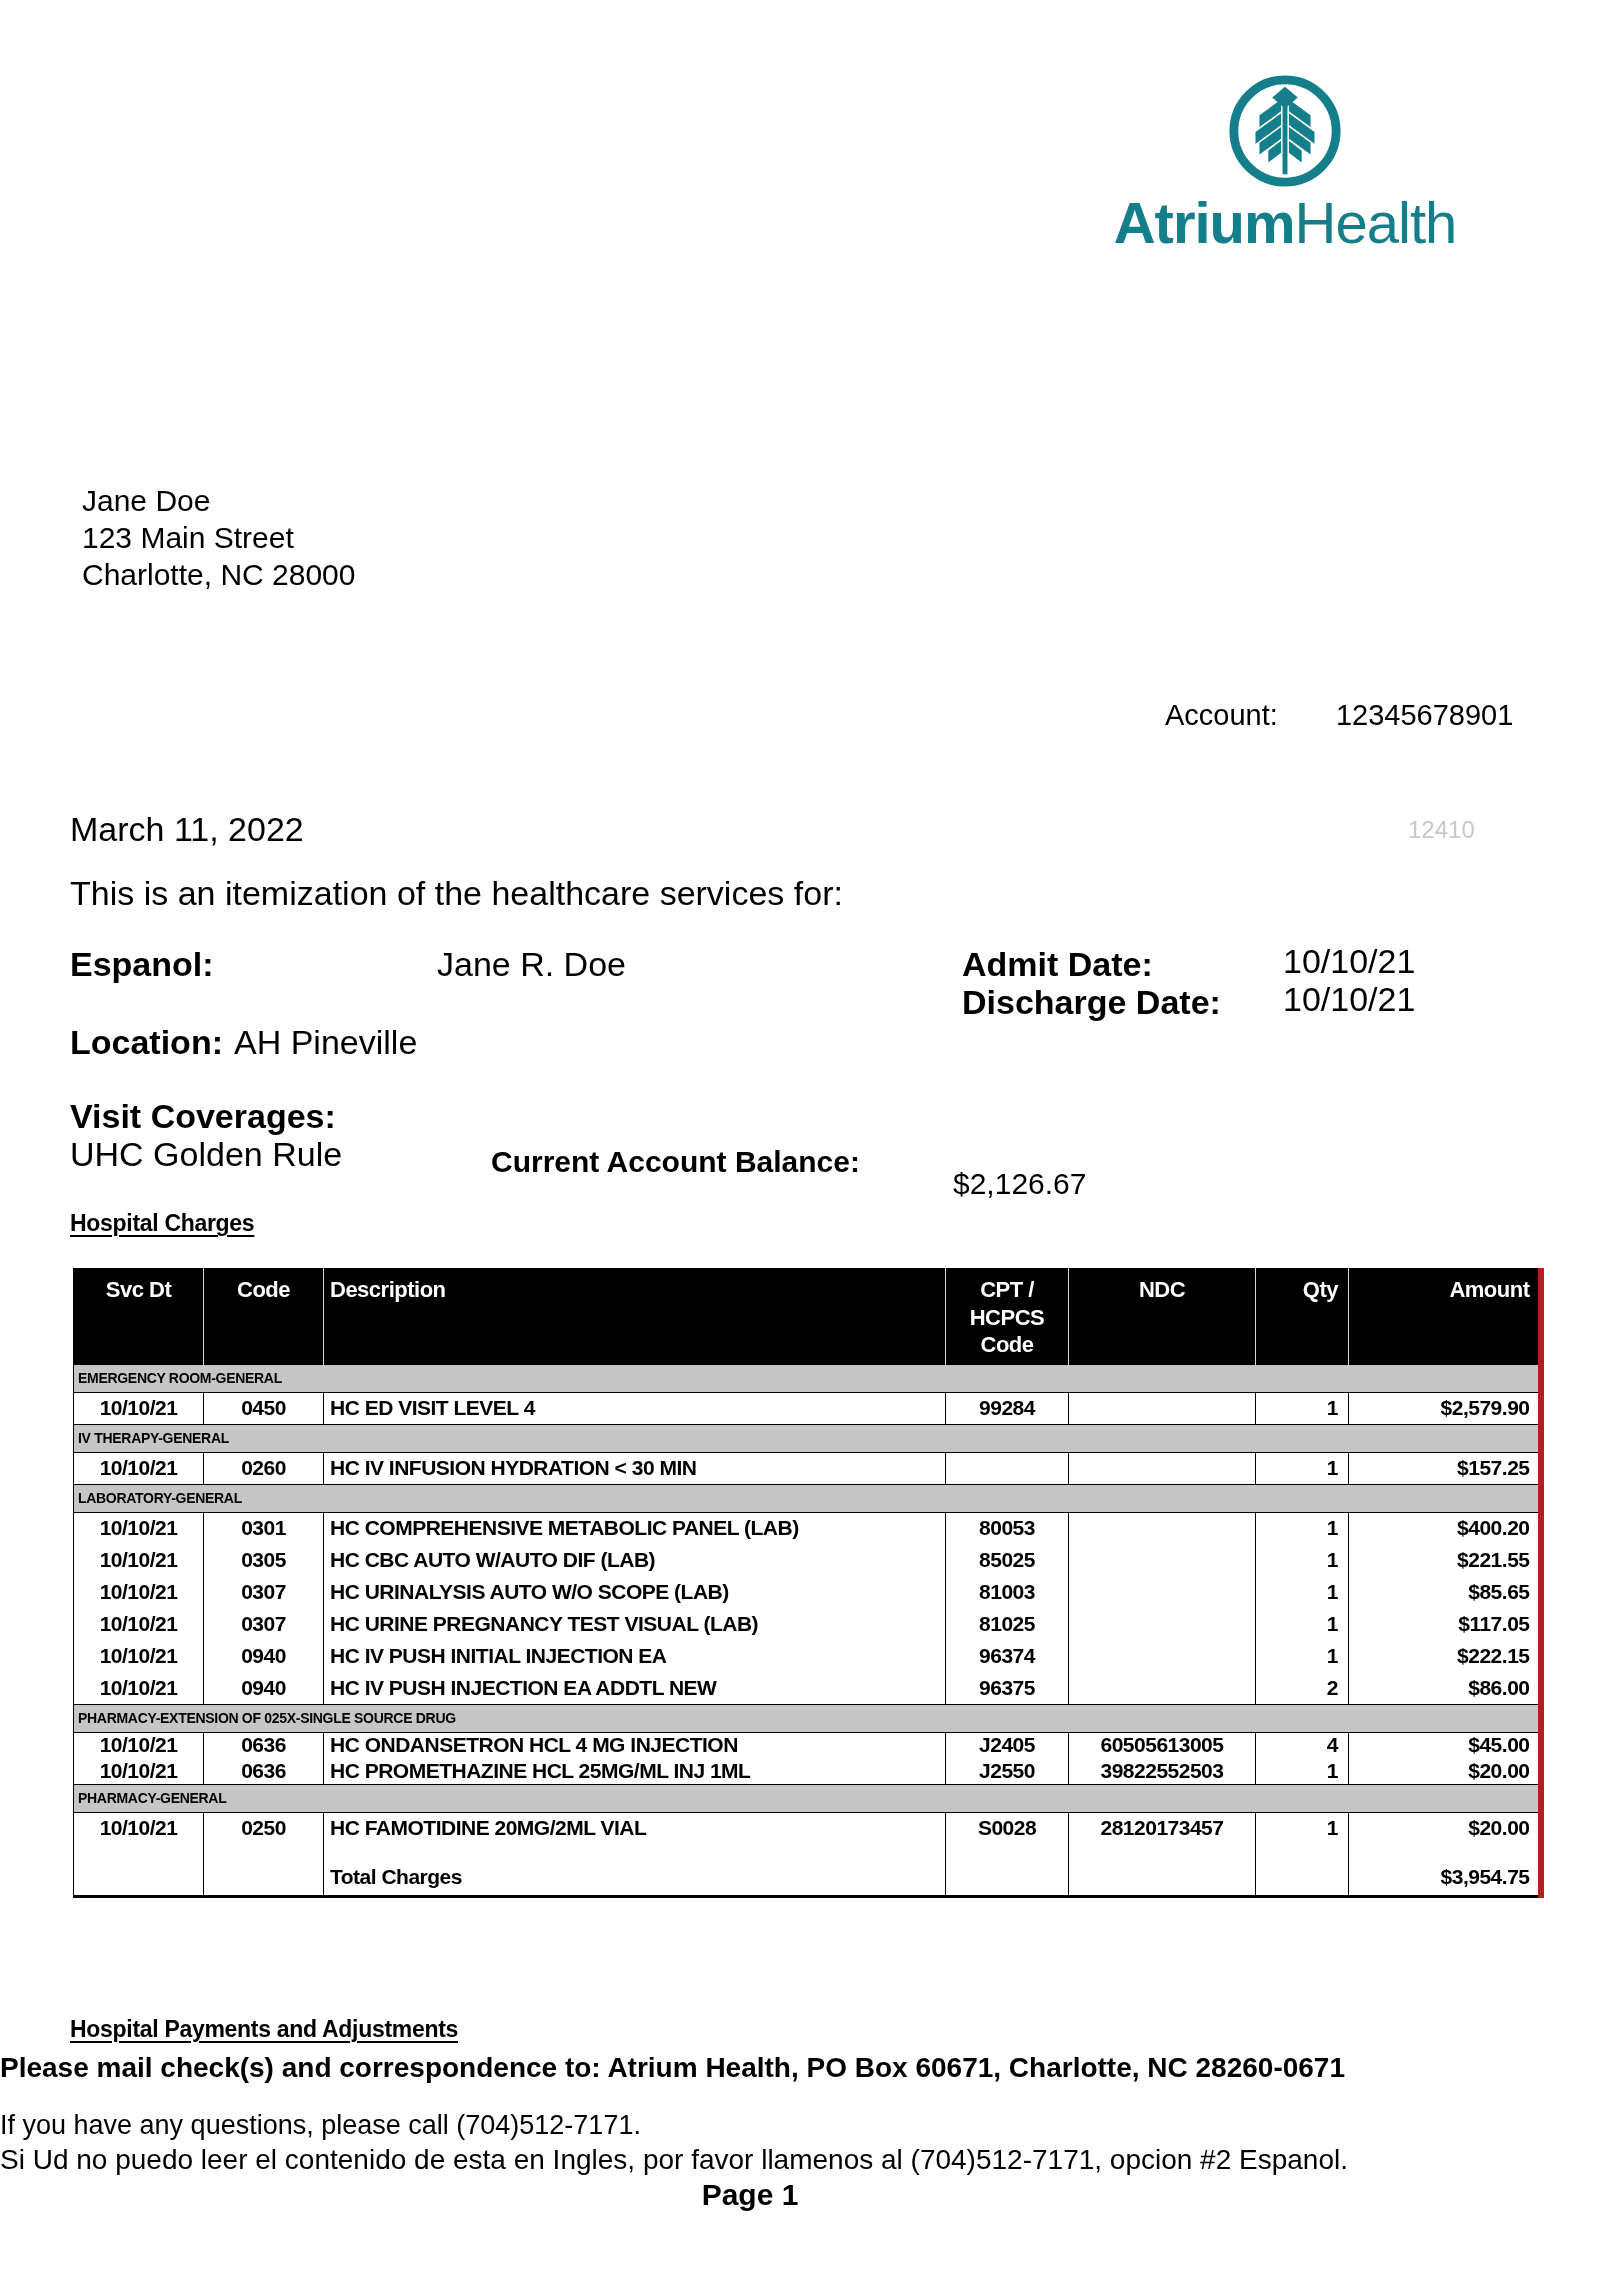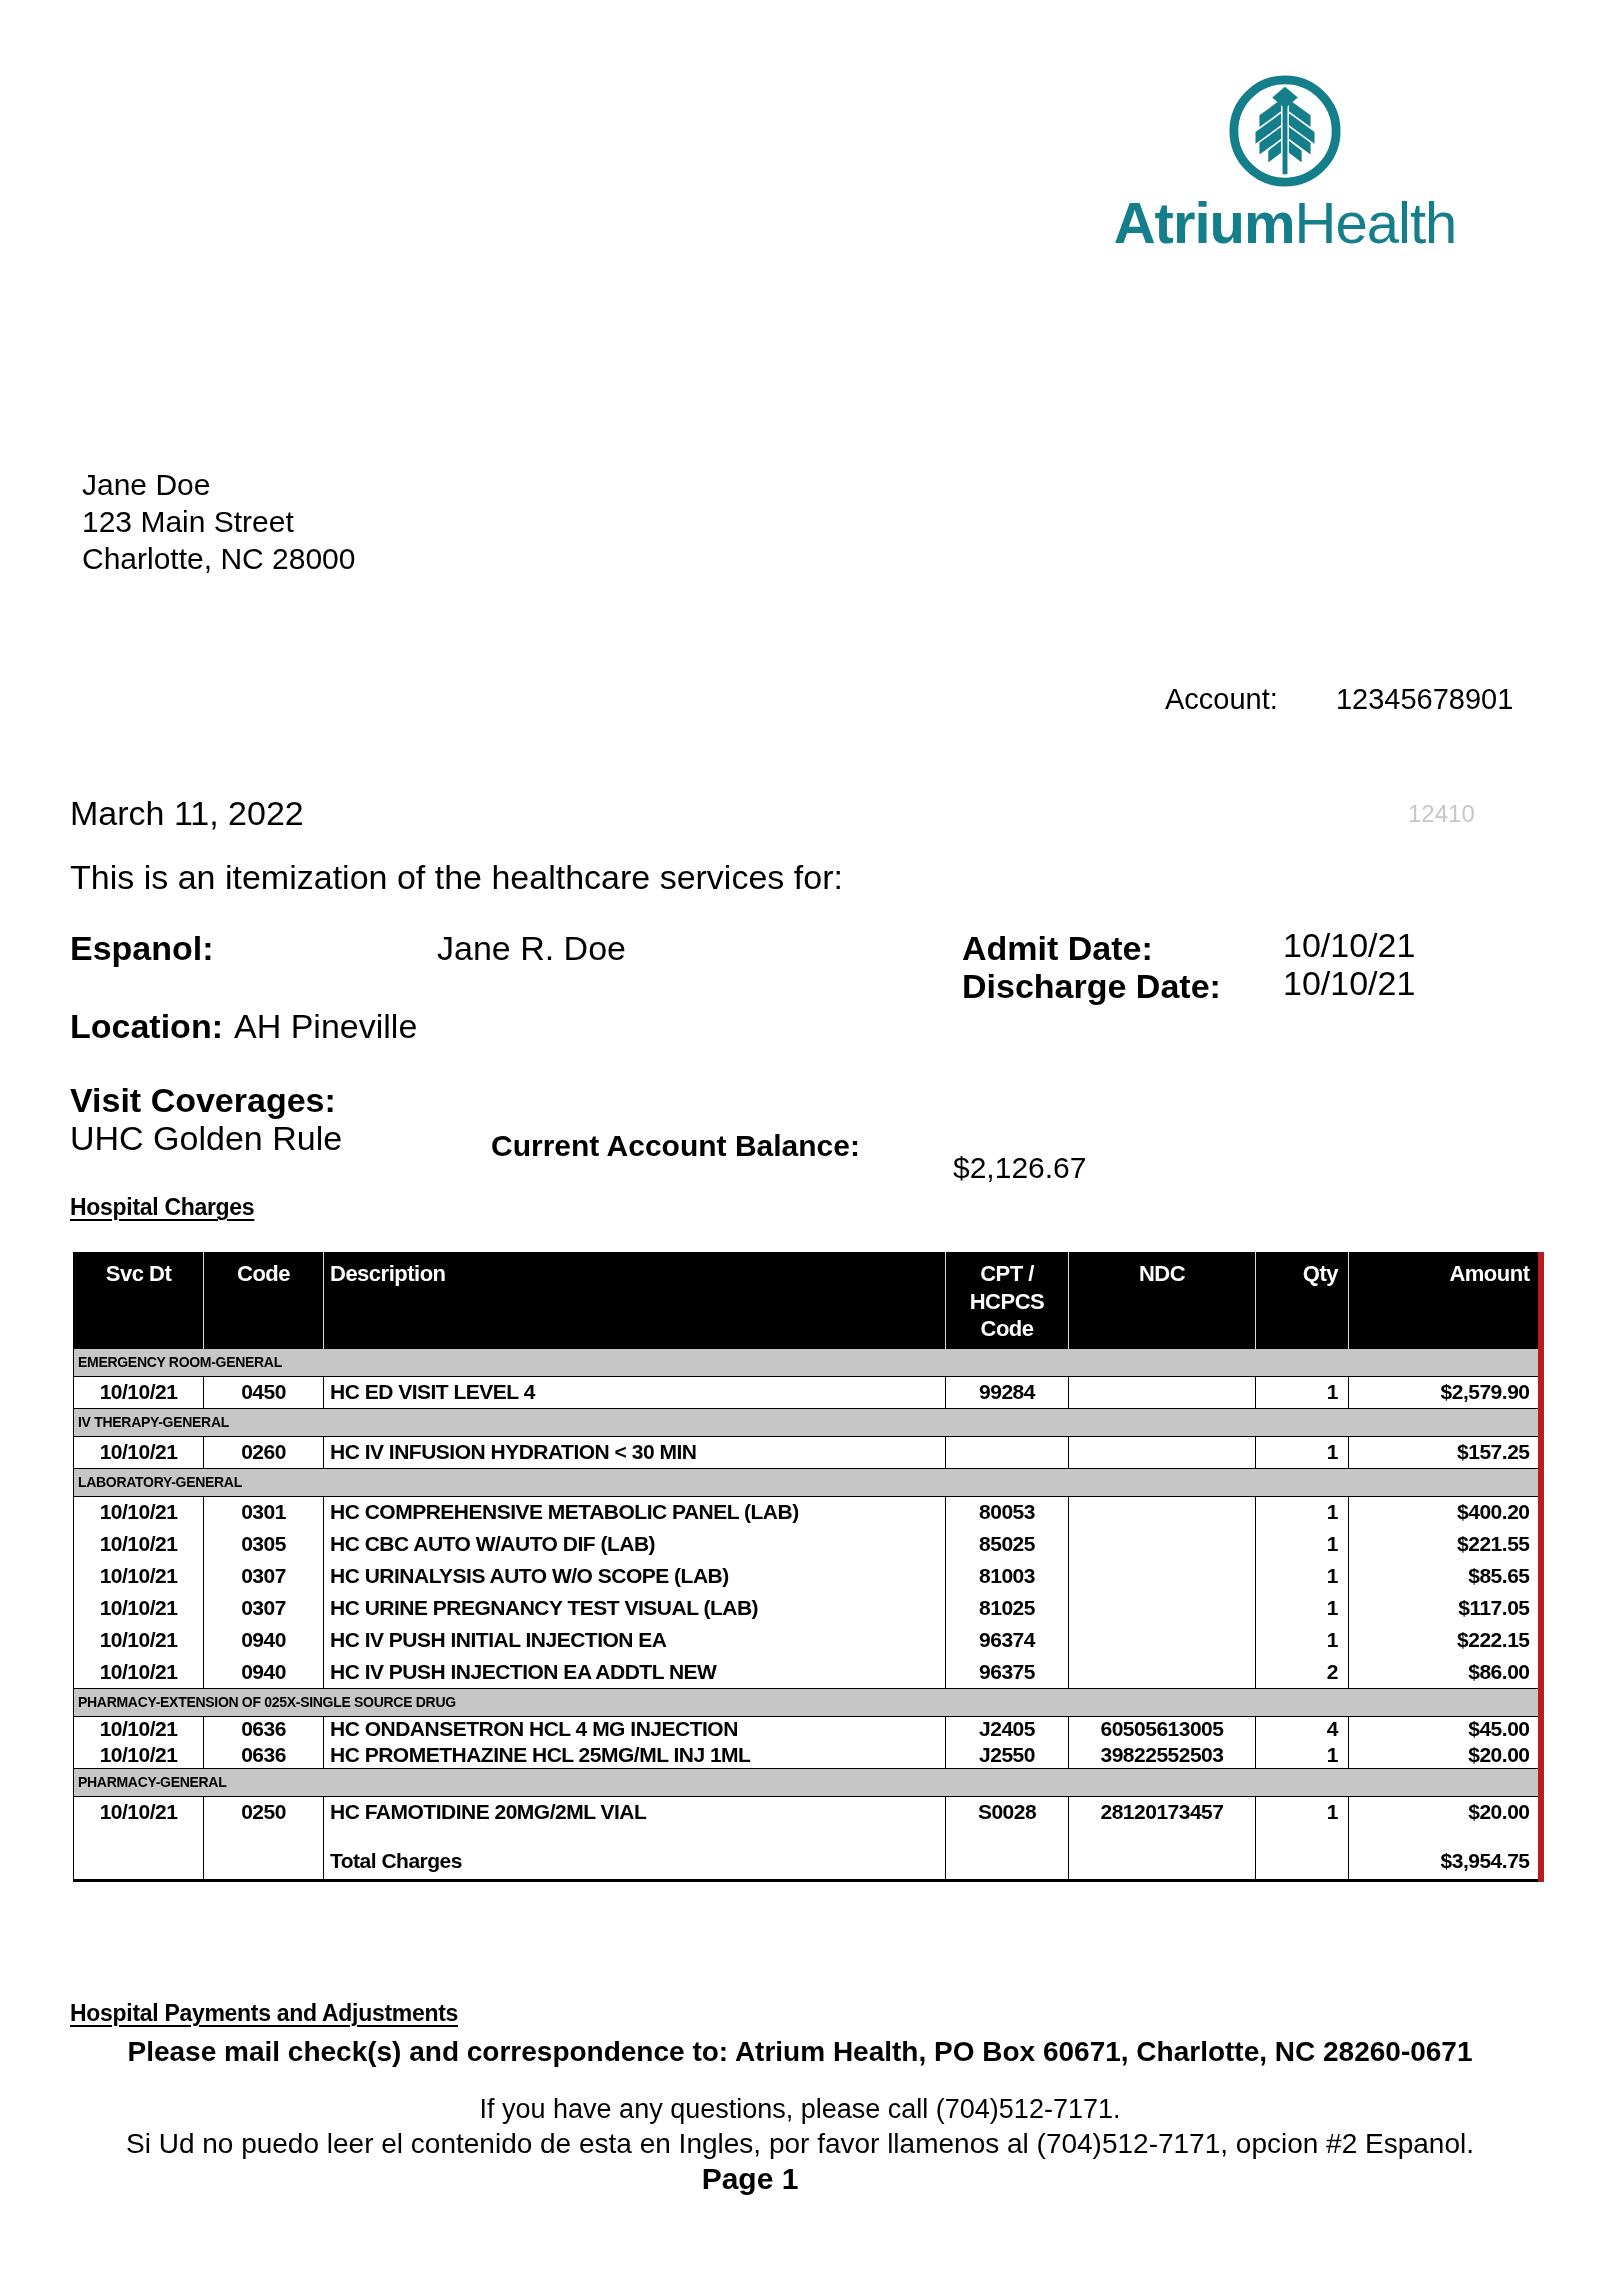--- a/index.html
+++ b/index.html
@@ -14,21 +14,21 @@
   .page{position:relative;width:1600px;height:2287px;background:#fff;overflow:hidden;}
 
   
   .logo{position:absolute;left:1040px;top:72px;width:490px;display:flex;flex-direction:column;align-items:center;gap:4px;}
   .logo-mark{width:118px;height:118px;}
   .logo-word{display:flex;align-items:flex-start;font-size:58px;letter-spacing:-1px;color:var(--teal);line-height:1;}
   .logo-word .b{font-weight:700;}
   .logo-word .l{font-weight:400;}
 
   
-  .abs{position:absolute;}
+  .abs{position:absolute;margin-top:16px;}
   .t29{font-size:34px;line-height:1.2;}
   .t30{font-size:30px;line-height:1.2;}
   .bold{font-weight:700;}
   .addr{left:82px;top:466px;font-size:30px;line-height:37px;}
   .account-line{left:1165px;top:683px;font-size:29px;}
   .account-line .num{margin-left:50px;}
   .date-line{left:70px;top:793px;}
   .doc-code{left:1408px;top:800px;font-size:24px;color:var(--muted);}
   .intro-line{left:70px;top:857px;}
 
@@ -66,21 +66,21 @@
   tr.data.compact td{height:26px;}
   tr.total td{border-left:1px solid #000;height:52px;vertical-align:bottom;padding-bottom:6px;}
   tr.total td:first-child{border-left:none;}
   .c0,.c1,.c3,.c4{text-align:center;}
   .c2{text-align:left;padding-left:6px;}
   .c5{text-align:right;padding-right:10px;}
   .c6{text-align:right;padding-right:8px;}
 
   
   .pay-label{left:70px;top:2000px;}
-  .center-line{left:0;width:1600px;text-align:center;}
+  .center-line{left:0;width:1600px;}
   .mail-line{top:2036px;font-size:28px;font-weight:700;}
   .questions-line{top:2094px;font-size:27px;}
   .spanish-line{top:2128px;font-size:28px;}
   .page-num{left:0;width:1500px;text-align:center;top:2162px;font-size:30px;font-weight:700;}
 </style>
 </head>
 <body>
 
 <div class="page">
 

